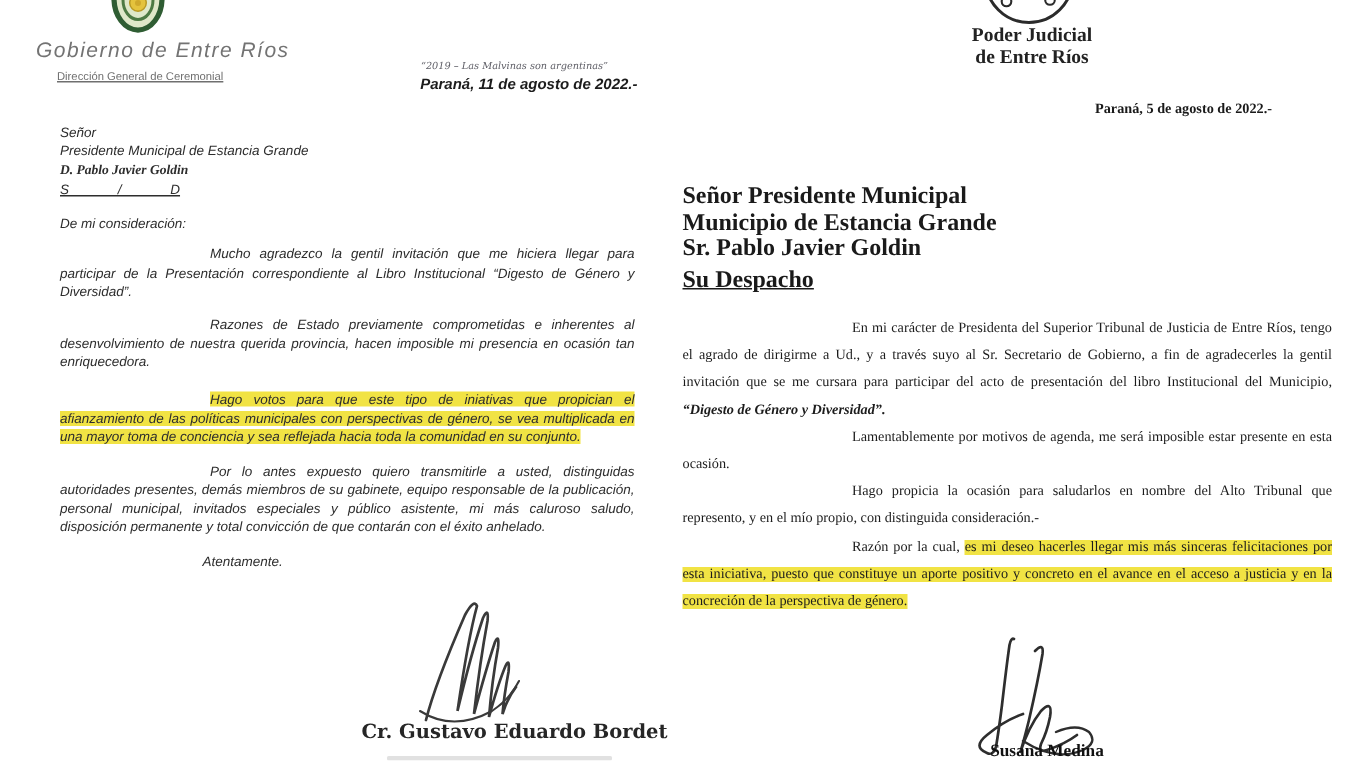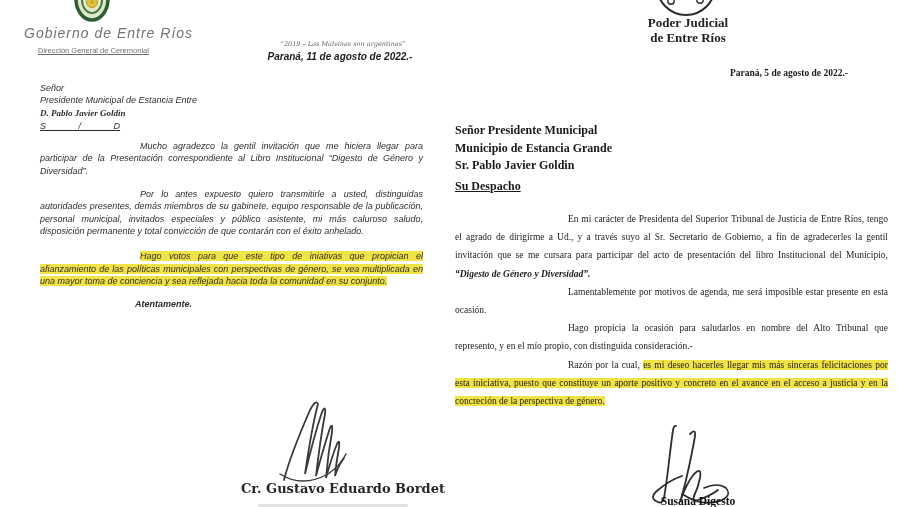--- a/index.html
+++ b/index.html
@@ -6,48 +6,48 @@
   .page{position:relative;width:900px;height:507px;background:#ffffff;overflow:hidden;
         font-family:"Liberation Sans",sans-serif;}
   
   .l-seal{position:absolute;left:72px;top:0;}
   .l-org-script{position:absolute;left:24px;top:25px;width:200px;
     font-family:Liberation Sans, sans-serif;font-style:italic;font-size:14px;color:#737373;
     letter-spacing:1px;}
   .l-org-sub{position:absolute;left:38px;top:46px;font-size:7.5px;color:#6f6f6f;text-decoration:underline;}
   .l-motto{position:absolute;left:268px;top:40px;width:150px;text-align:center;
     font-family:"DejaVu Serif",serif;font-style:italic;font-size:6.5px;color:#5e5e66;}
-  .l-date{position:absolute;left:255px;top:51px;width:170px;text-align:center;
+  .l-date{position:absolute;left:255px;top:51px;width:170px;text-align:right;
     font-style:italic;font-weight:bold;font-size:10px;color:#1c1c1c;}
   .l-body{position:absolute;left:40px;top:82px;width:383px;
     font-style:italic;font-size:9px;line-height:12.3px;color:#2d2d2d;}
   .l-body .addr{margin:0;}
   .l-body .bold{font-weight:bold;font-family:Liberation Serif, serif;}
   .l-sd{display:inline-block;text-decoration:underline;white-space:pre;margin-top:1px;}
   .l-salutation{margin:11px 0 0 0;}
   .l-body p.para{margin:0;text-align:justify;text-indent:100px;}
   .l-p1{margin-top:8px !important;}
   .l-p2{margin-top:10px !important;}
   .l-p3{margin-top:13px !important;}
   .l-p4{margin-top:11px !important;}
-  .l-closing{margin:11px 0 0 95px !important;text-indent:0 !important;font-weight:bold;}
+  .l-closing{margin:11px 0 0 95px !important;text-indent:0 !important;}
   .hl{background:#f1e344;}
   .l-sig{position:absolute;left:272px;top:396px;}
   .l-signer{position:absolute;left:225px;top:481px;width:220px;text-align:right;
     font-family:"DejaVu Serif",serif;font-weight:bold;font-size:13px;color:#262626;}
   .l-cutline{position:absolute;left:258px;top:504px;width:150px;height:3px;
     background:#c9c9c9;opacity:.55;border-radius:1px;}
   
   .r-seal{position:absolute;left:653px;top:0;}
   .r-org{position:absolute;left:630px;top:16px;width:116px;text-align:center;
     font-family:"Liberation Serif",serif;font-weight:600;font-size:13px;line-height:14.5px;color:#222;}
   .r-date{position:absolute;left:690px;top:68px;width:198px;text-align:center;
     font-family:"Liberation Serif",serif;font-weight:bold;font-size:9.5px;color:#1a1a1a;}
   .r-addr{position:absolute;left:455px;top:122px;width:300px;
-    font-family:"Liberation Serif",serif;font-weight:bold;font-size:12px;line-height:17.5px;color:#1a1a1a;}
+    font-family:"Liberation Serif",serif;font-weight:bold;font-size:16px;line-height:17.5px;color:#1a1a1a;}
   .r-despacho{display:inline-block;margin-top:3px;text-decoration:underline;}
   .r-body{position:absolute;left:455px;top:210px;width:433px;
     font-family:"Liberation Serif",serif;font-size:9.5px;line-height:18.2px;color:#1c1c1c;}
   .r-body p{margin:0;text-align:justify;text-indent:113px;}
   .r-booktitle{font-weight:bold;font-style:italic;}
   .r-sig{position:absolute;left:638px;top:424px;}
   .r-signer{position:absolute;left:628px;top:495px;width:140px;text-align:center;
     font-family:"Liberation Serif",serif;font-weight:bold;font-size:11.5px;color:#111;}
   svg{display:block;}
 </style>
@@ -66,26 +66,28 @@
         <circle cx="20" cy="2" r="2" fill="#cfa92c"></circle>
       </svg>
     </div>
     <div class="l-org-script">Gobierno de Entre Ríos</div>
     <div class="l-org-sub">Dirección General de Ceremonial</div>
     <div class="l-motto">“2019 – Las Malvinas son argentinas”</div>
     <div class="l-date">Paraná, 11 de agosto de 2022.-</div>
 
     <div class="l-body">
       <p class="addr">Señor</p>
-      <p class="addr">Presidente Municipal de Estancia Entre</p>
+      <p class="addr">Presidente Municipal de Estancia Grande</p>
       <p class="addr bold">D. Pablo Javier Goldin</p>
       <p class="addr"><span class="l-sd">S             /             D</span></p>
+      <p class="l-salutation">De mi consideración:</p>
       <p class="para l-p1">Mucho agradezco la gentil invitación que me hiciera llegar para participar de la Presentación correspondiente al Libro Institucional “Digesto de Género y Diversidad”.</p>
+      <p class="para l-p2">Razones de Estado previamente comprometidas e inherentes al desenvolvimiento de nuestra querida provincia, hacen imposible mi presencia en ocasión tan enriquecedora.</p>
+      <p class="para l-p3"><span class="hl">Hago votos para que este tipo de iniativas que propician el afianzamiento de las políticas municipales con perspectivas de género, se vea multiplicada en una mayor toma de conciencia y sea reflejada hacia toda la comunidad en su conjunto.</span></p>
       <p class="para l-p4">Por lo antes expuesto quiero transmitirle a usted, distinguidas autoridades presentes, demás miembros de su gabinete, equipo responsable de la publicación, personal municipal, invitados especiales y público asistente, mi más caluroso saludo, disposición permanente y total convicción de que contarán con el éxito anhelado.</p>
-      <p class="para l-p3"><span class="hl">Hago votos para que este tipo de iniativas que propician el afianzamiento de las políticas municipales con perspectivas de género, se vea multiplicada en una mayor toma de conciencia y sea reflejada hacia toda la comunidad en su conjunto.</span></p>
       <p class="para l-closing">Atentamente.</p>
     </div>
 
     <div class="l-sig">
       <svg width="84" height="90" viewBox="0 0 84 90">
         <path d="M12,84 Q18,60 38,14 Q44,3 46,8 Q40,30 33,78 Q42,40 50,16 Q54,8 53,18 Q48,45 44,80 Q52,50 58,32 Q61,26 60,36 Q56,58 54,82 Q60,60 65,48 Q68,42 67,52 Q64,68 63,80 Q66,70 72,62" fill="none" stroke="#3a3a3a" stroke-width="1.8" stroke-linecap="round"></path>
         <path d="M8,78 Q30,92 56,78 Q68,70 74,58" fill="none" stroke="#3a3a3a" stroke-width="1.4" stroke-linecap="round"></path>
       </svg>
     </div>
     <div class="l-signer">Cr. Gustavo Eduardo Bordet</div>
@@ -123,16 +125,16 @@
       <p><span>Razón por la cual,  </span><span class="hl">es mi deseo hacerles llegar mis más sinceras felicitaciones por esta iniciativa, puesto que constituye un aporte positivo y concreto en el avance en el acceso a justicia y en la concreción de la perspectiva de género.</span></p>
     </div>
 
     <div class="r-sig">
       <svg width="112" height="84" viewBox="0 0 112 84">
         <path d="M38,2 Q36,1 35,6 Q33,20 30,46 Q28,62 26,74 M26,74 Q24,80 20,78 Q10,74 20,66 Q32,56 44,52" fill="none" stroke="#2e2e2e" stroke-width="1.8" stroke-linecap="round"></path>
         <path d="M52,10 Q58,4 57,12 Q54,30 48,56 Q44,72 42,78 Q48,60 56,50 Q64,42 62,54 Q60,64 56,72 Q54,78 60,76 Q72,72 80,66" fill="none" stroke="#2e2e2e" stroke-width="1.8" stroke-linecap="round"></path>
         <path d="M44,70 Q66,84 84,76 Q94,71 88,64 Q80,58 66,64" fill="none" stroke="#2e2e2e" stroke-width="1.6" stroke-linecap="round"></path>
       </svg>
     </div>
-    <div class="r-signer">Susana Digesto</div>
+    <div class="r-signer">Susana Medina</div>
   </div>
 
 </div>
 
 </body></html>

